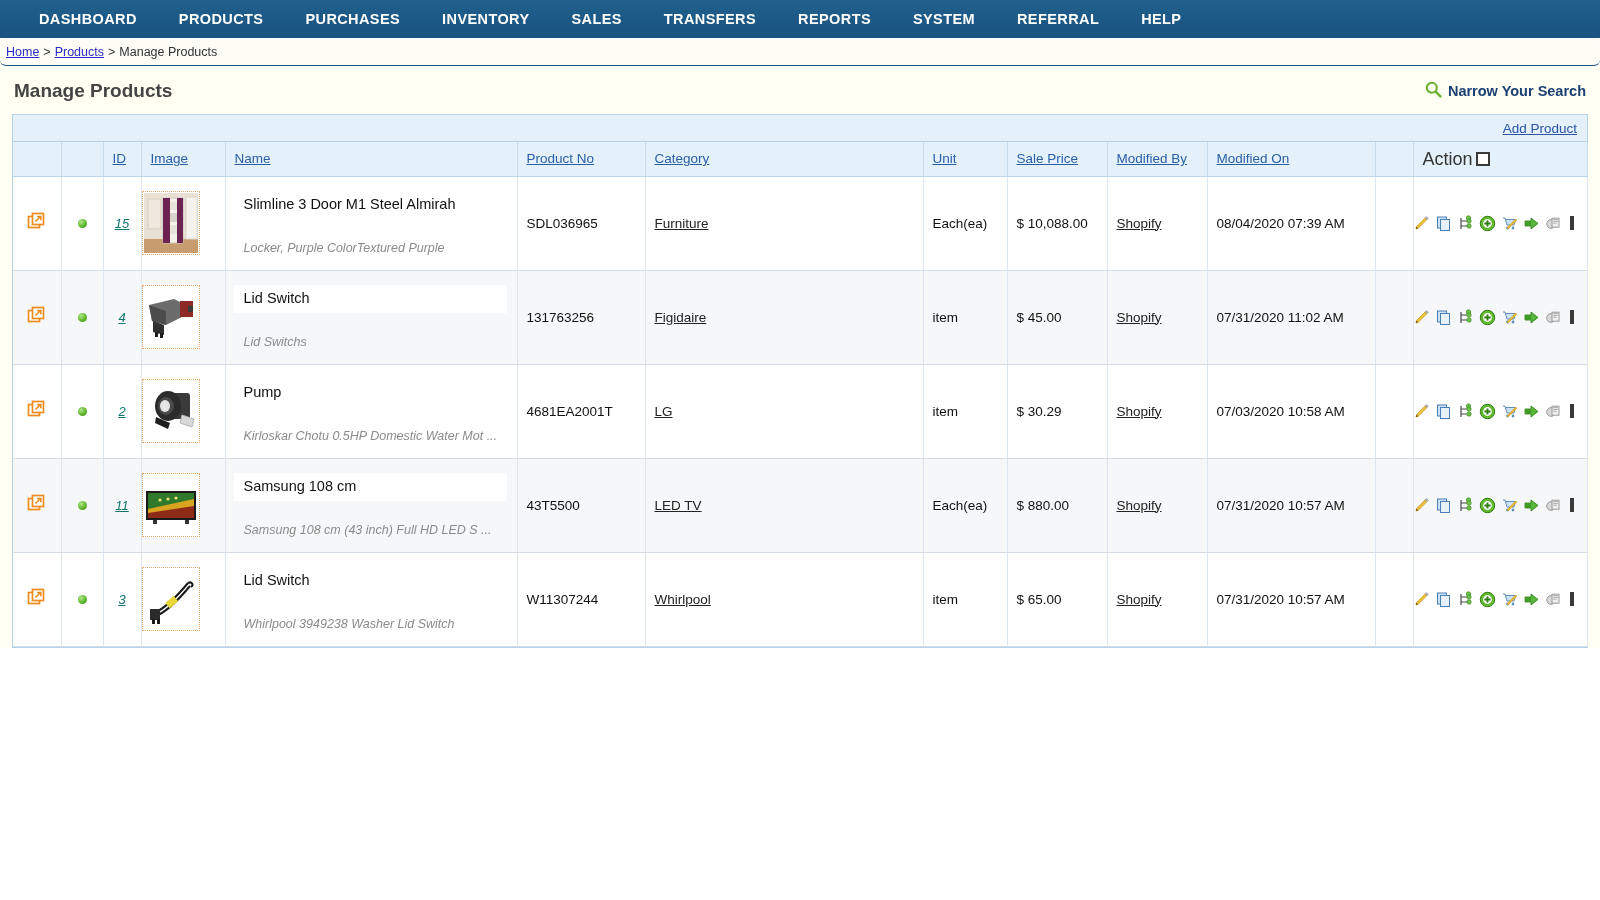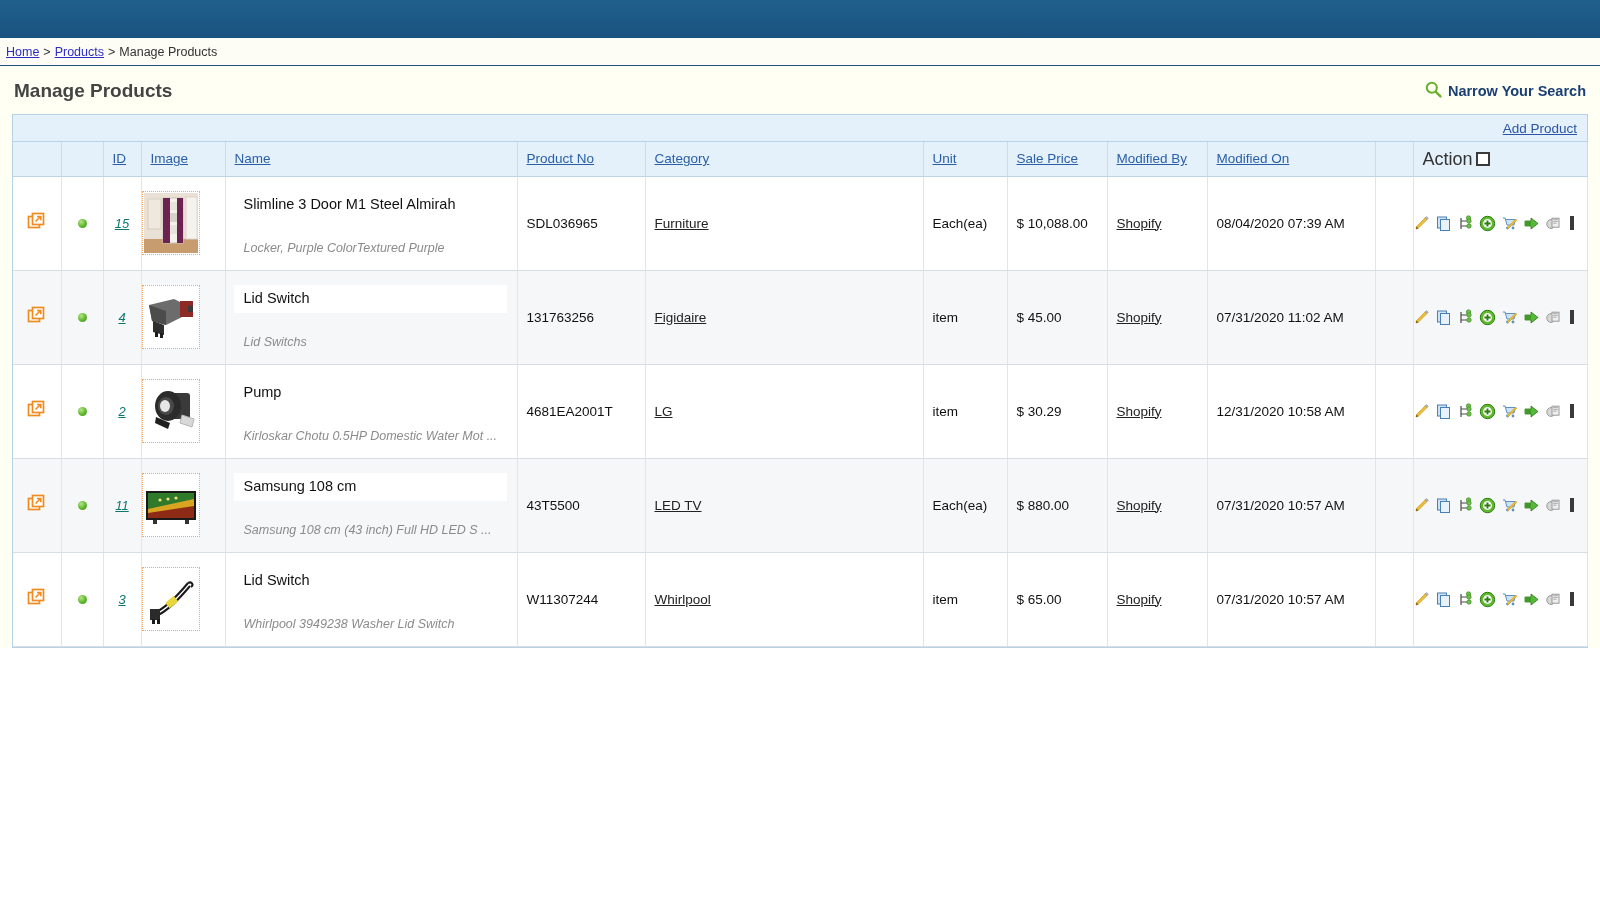--- a/index.html
+++ b/index.html
@@ -55,20 +55,21 @@
 
   
   .crumbbar{
     height:28px;
     background:#fdfdf6;
     display:flex;align-items:center;
     padding-left:6px;
     font-size:12.5px;
     border-bottom:1px solid #1b557f;
     box-sizing:border-box;
+    border-radius:6px;
   }
   .crumbbar a{color:#2c2cc8;text-decoration:underline;cursor:pointer;}
   .crumbbar .sep{color:#333;padding:0 4px;}
   .crumbbar .cur{color:#333;}
 
   
   .page{
     background:#fffff3;
     padding:0 12px;
     box-sizing:border-box;
@@ -174,20 +175,32 @@
     box-sizing:border-box;
     margin-left:3px;
     cursor:pointer;
     vertical-align:middle;
   }
 </style>
 </head>
 <body>
 
 <div class="topnav">
+  <div class="menu" id="nav-menu">
+      <a class="menu-item">DASHBOARD</a>
+      <a class="menu-item">PRODUCTS</a>
+      <a class="menu-item">PURCHASES</a>
+      <a class="menu-item">INVENTORY</a>
+      <a class="menu-item">SALES</a>
+      <a class="menu-item">TRANSFERS</a>
+      <a class="menu-item">REPORTS</a>
+      <a class="menu-item">SYSTEM</a>
+      <a class="menu-item">REFERRAL</a>
+      <a class="menu-item">HELP</a>
+    </div>
 </div>
 
 <div class="crumbbar">
   <a>Home</a>
   <span class="sep">&gt;</span>
   <a>Products</a>
   <span class="sep">&gt;</span>
   <span class="cur">Manage Products</span>
 </div>
 
@@ -449,21 +462,21 @@
             </td>
             <td class="namecell">
               <div class="nametitle">Pump</div>
               <div class="namedesc">Kirloskar Chotu 0.5HP Domestic Water Mot ...</div>
             </td>
             <td class="plain">4681EA2001T</td>
             <td><a class="link">LG</a></td>
             <td class="plain">item</td>
             <td class="plain">$ 30.29</td>
             <td><a class="link">Shopify</a></td>
-            <td class="plain">12/31/2020 10:58 AM</td>
+            <td class="plain">07/03/2020 10:58 AM</td>
             <td></td>
             <td class="last">
               <div class="actions">
                 <span class="ibtn">
                   <svg width="17" height="17" viewBox="0 0 17 17">
                     <path d="M3 14 L5.2 13.3 L14 4.5 L12.3 2.8 L3.6 11.6 Z" fill="#f0c040" stroke="#c99a13" stroke-width=".8"></path>
                     <path d="M12.3 2.8 L14 4.5 L15.2 3.3 L13.5 1.6 Z" fill="#b8bcc4" stroke="#8a8e96" stroke-width=".7"></path>
                     <path d="M3 14 L3.6 11.6 L5.2 13.3 Z" fill="#6a4b16"></path>
                   </svg>
                 </span>

